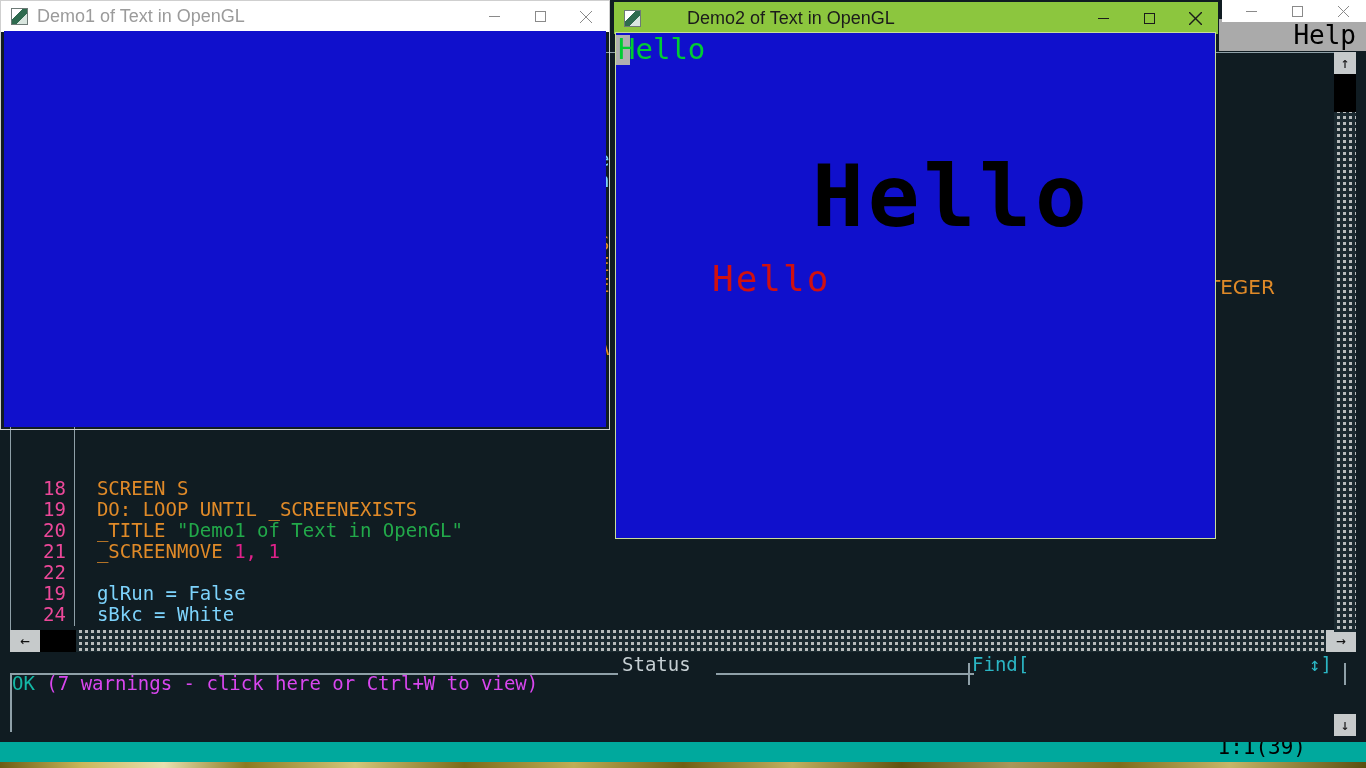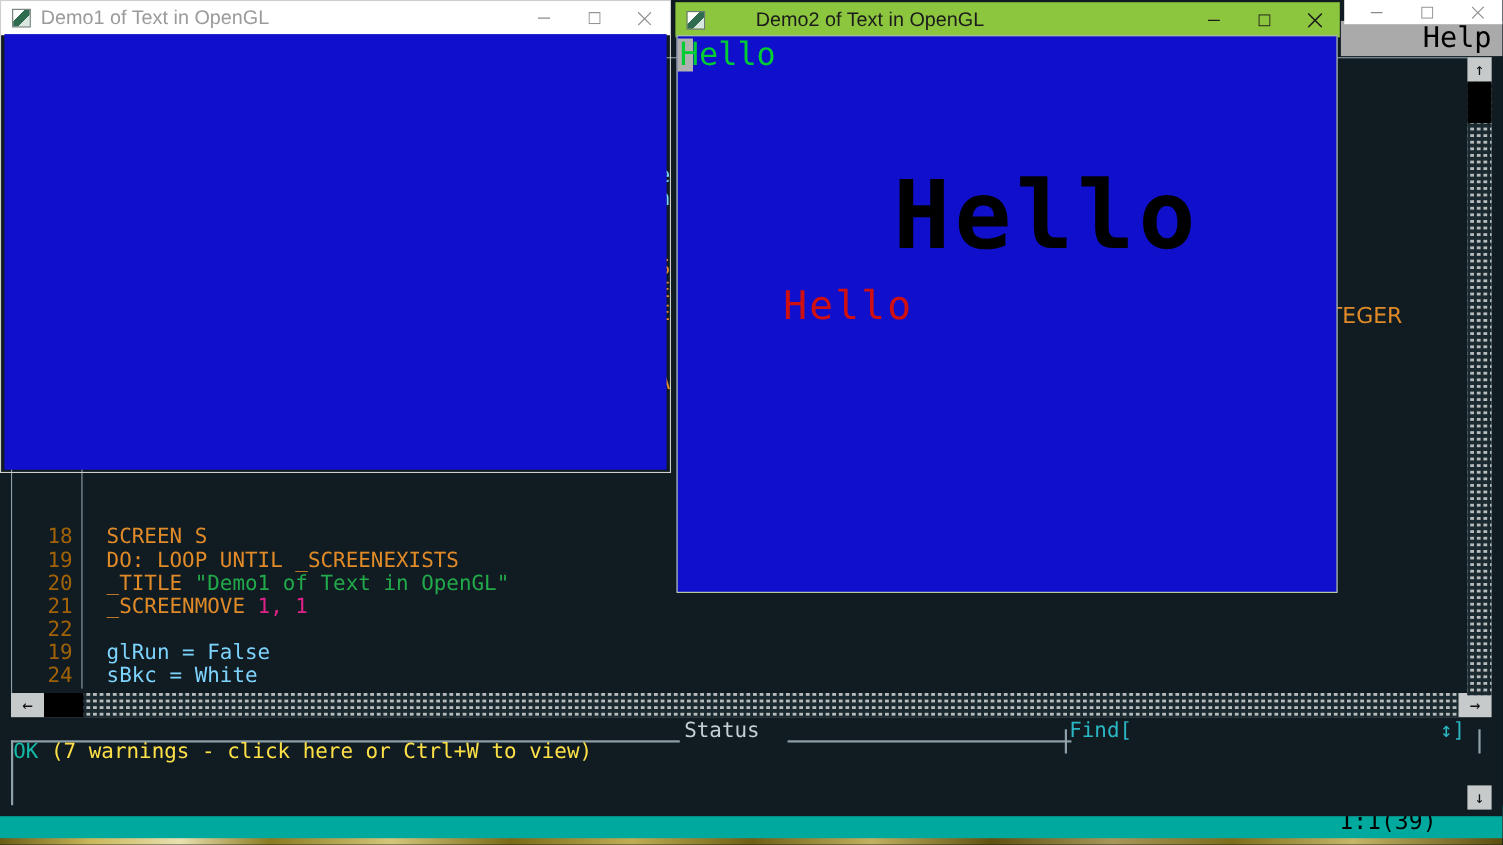--- a/index.html
+++ b/index.html
@@ -54,21 +54,21 @@
     position: absolute; left: 12px; top: 54px; width: 1330px; height: 572px;
     overflow: hidden;
   }
   .code-line {
     position: relative; height: 21px; line-height: 21px;
     font-family: "DejaVu Sans Mono", monospace;
     font-size: 19px; white-space: pre;
   }
   .lineno {
     display: inline-block; width: 54px; text-align: right;
-    color: #a16207; padding-right: 8px;
+    color: #ec4899; padding-right: 8px;
   }
   .gutter-bar {
     position: absolute; left: 74px; top: 54px; width: 1px; height: 572px;
     background: #8fa0a8;
   }
   .tok-kw { color: #e08a28; }
   .tok-str { color: #22a94a; }
   .tok-num { color: #e0218a; }
   .tok-var { color: #7dd3fc; }
 
@@ -145,21 +145,21 @@
   }
   .status-left-border {
     position: absolute; left: 0; top: 20px; width: 2px; height: 59px;
     background: #8fa0a8;
   }
   .status-msg {
     position: absolute; left: 12px; top: 672px;
     font-family: "DejaVu Sans Mono", monospace; font-size: 19px;
   }
   .msg-ok { color: #14b8a6; }
-  .msg-warn { color: #fde047; }
+  .msg-warn { color: #d946ef; }
 
   .find-box {
     position: absolute; left: 968px; top: 653px; width: 388px; height: 79px;
   }
   .find-divider {
     position: absolute; left: 0; top: 10px; width: 2px; height: 22px;
     background: #8fa0a8;
   }
   .find-label {
     position: absolute; left: 4px; top: 0px;

